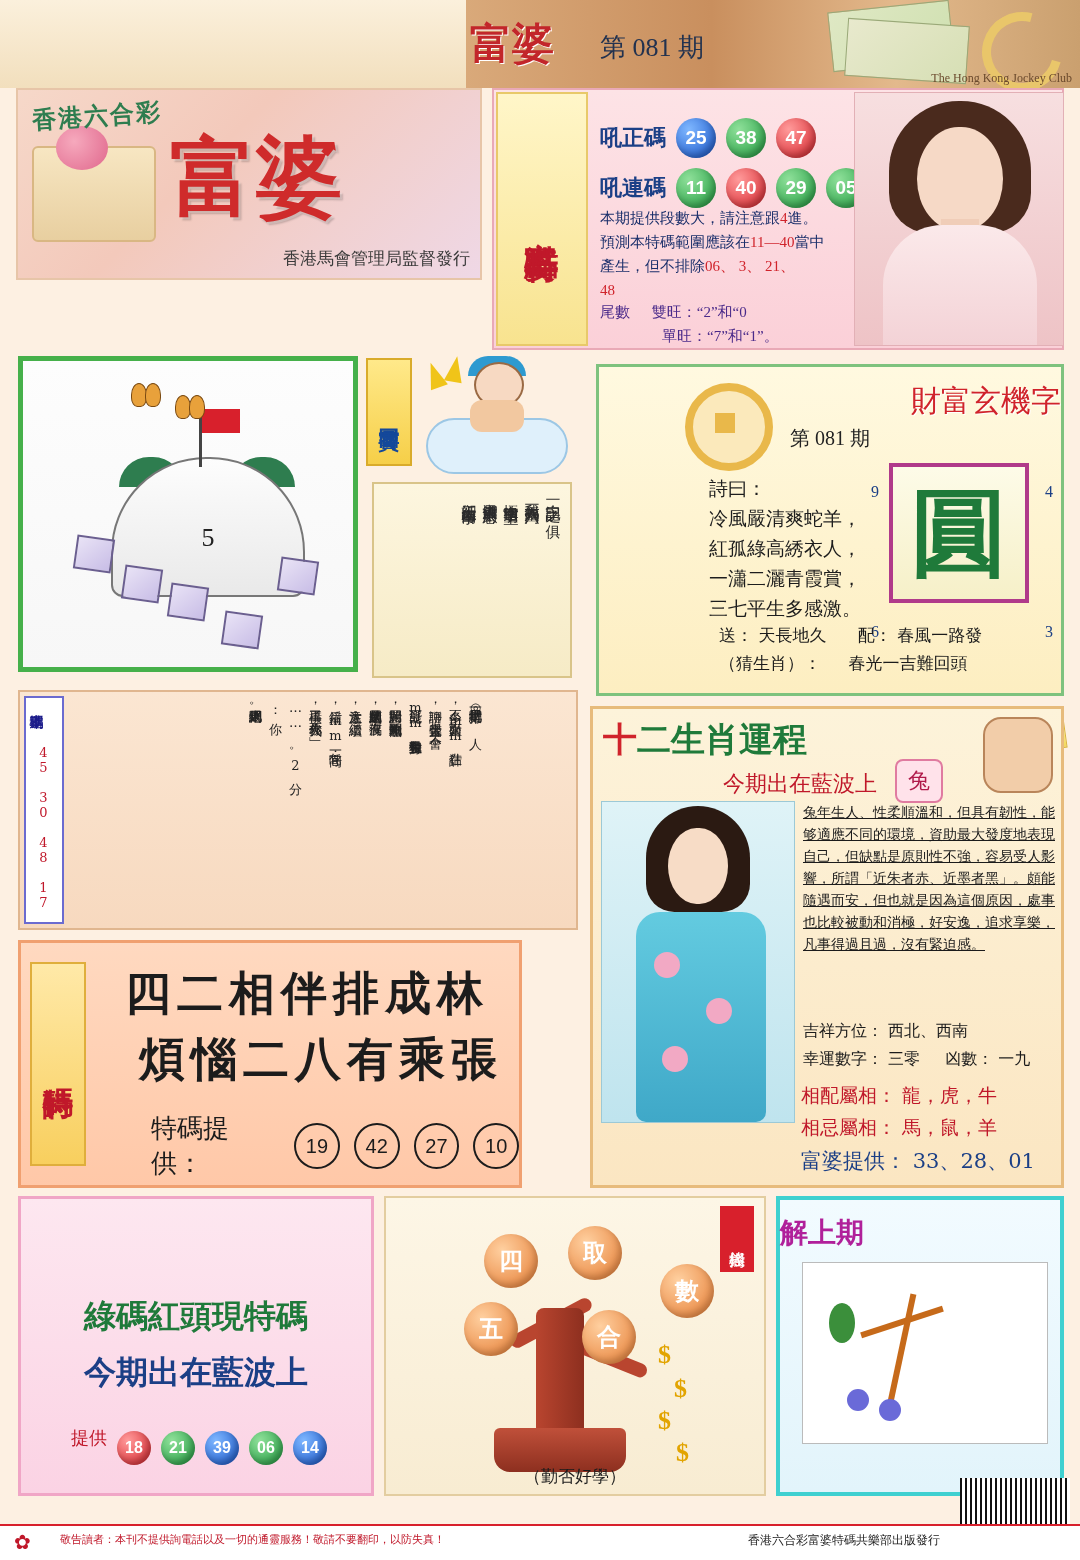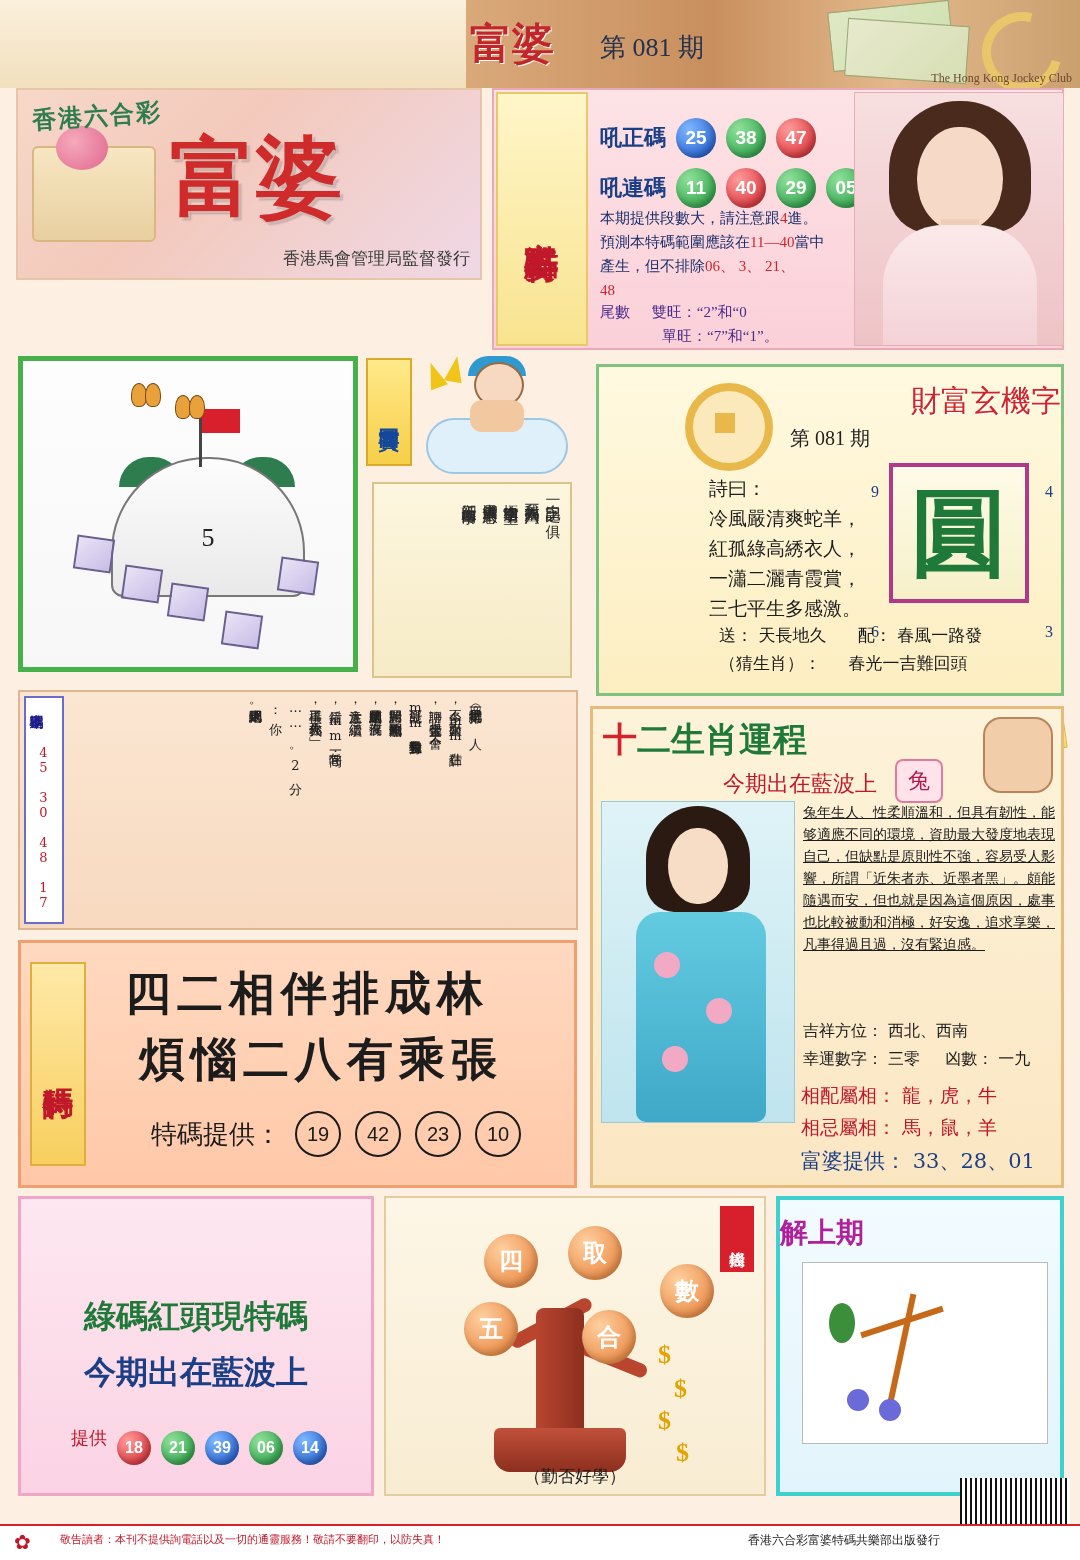--- a/index.html
+++ b/index.html
@@ -100,21 +100,21 @@
   #luckybar{left:24px;top:696px;width:40px;height:228px;background:#fff;border:2px solid #6b6bd0;}
   #luckybar .t{font-size:14px;color:#1b1b8a;line-height:18px;font-family:"DejaVu Serif",serif;padding:6px 2px;writing-mode:vertical-rl;text-orientation:upright;}
   #story .cols{position:absolute;left:74px;top:8px;right:92px;bottom:8px;display:flex;flex-direction:row-reverse;gap:3px;}
   #story .c{writing-mode:vertical-rl;text-orientation:upright;font-size:13px;line-height:17px;color:#222;font-family:"DejaVu Serif",serif;}
   #wangba{right:26px;top:760px;width:40px;height:120px;background:linear-gradient(180deg,#f3d7ee,#e8bde2);border:2px solid #c98fc0;}
   #wangba .t{font-size:20px;color:#8a1a6a;writing-mode:vertical-rl;text-orientation:upright;line-height:38px;font-family:"DejaVu Serif",serif;}
   #xiaoyu{right:14px;top:724px;width:64px;height:28px;background:linear-gradient(180deg,#fff0a8,#f4d95c);border:1px solid #d8b43a;transform:rotate(-8deg);}
   #xiaoyu .t{font-size:14px;color:#c0182a;line-height:26px;font-family:"DejaVu Serif",serif;}
 
   
-  #teshi{left:18px;top:940px;width:559px;height:248px;background:linear-gradient(180deg,#ffd9c0,#ffc8a8);border:3px solid #f0a070;}
+  #teshi{left:18px;top:940px;width:504px;height:248px;background:linear-gradient(180deg,#ffd9c0,#ffc8a8);border:3px solid #f0a070;}
   #teshi-label{left:30px;top:962px;width:56px;height:204px;background:linear-gradient(180deg,#ffe9a8,#f8cf5e);border:2px solid #dfae3c;}
   #teshi-label .t{font-size:30px;color:#c0182a;writing-mode:vertical-rl;text-orientation:upright;line-height:60px;font-weight:bold;font-family:"DejaVu Serif",serif;}
   #teshi .line1{position:absolute;left:104px;top:20px;font-size:46px;color:#1c1c1c;letter-spacing:6px;font-family:"DejaVu Serif",serif;font-weight:bold;}
   #teshi .line2{position:absolute;left:104px;top:86px;font-size:46px;color:#1c1c1c;letter-spacing:6px;font-family:"DejaVu Serif",serif;font-weight:bold;margin-left:14px;}
   #teshi .provide{position:absolute;left:130px;top:168px;display:flex;align-items:center;gap:14px;}
   #teshi .provide .lbl{font-size:26px;color:#1c1c1c;font-family:"DejaVu Serif",serif;}
   .ocircle{width:42px;height:42px;border-radius:50%;border:2px solid #1c1c1c;display:flex;align-items:center;justify-content:center;font-size:20px;color:#1c1c1c;font-family:"Liberation Sans",sans-serif;}
 
   
   #shengxiao{left:590px;top:706px;width:474px;height:482px;background:linear-gradient(180deg,#fdf3da,#fbe6c2);border:3px solid #e7bb7c;}
@@ -338,21 +338,21 @@
   <div class="t">網吧</div>
 </div>
 
 <div class="abs" id="teshi">
   <div class="line1">四二相伴排成林</div>
   <div class="line2">煩惱二八有乘張</div>
   <div class="provide">
     <span class="lbl">特碼提供：</span>
     <span class="ocircle">19</span>
     <span class="ocircle">42</span>
-    <span class="ocircle">23</span>
+    <span class="ocircle">27</span>
     <span class="ocircle">10</span>
   </div>
 </div>
 <div class="abs ctr" id="teshi-label">
   <div class="t">特碼詩</div>
 </div>
 
 <div class="abs" id="shengxiao">
   <div class="title">
     <span class="a">十</span><span class="b">二生肖運程</span>

